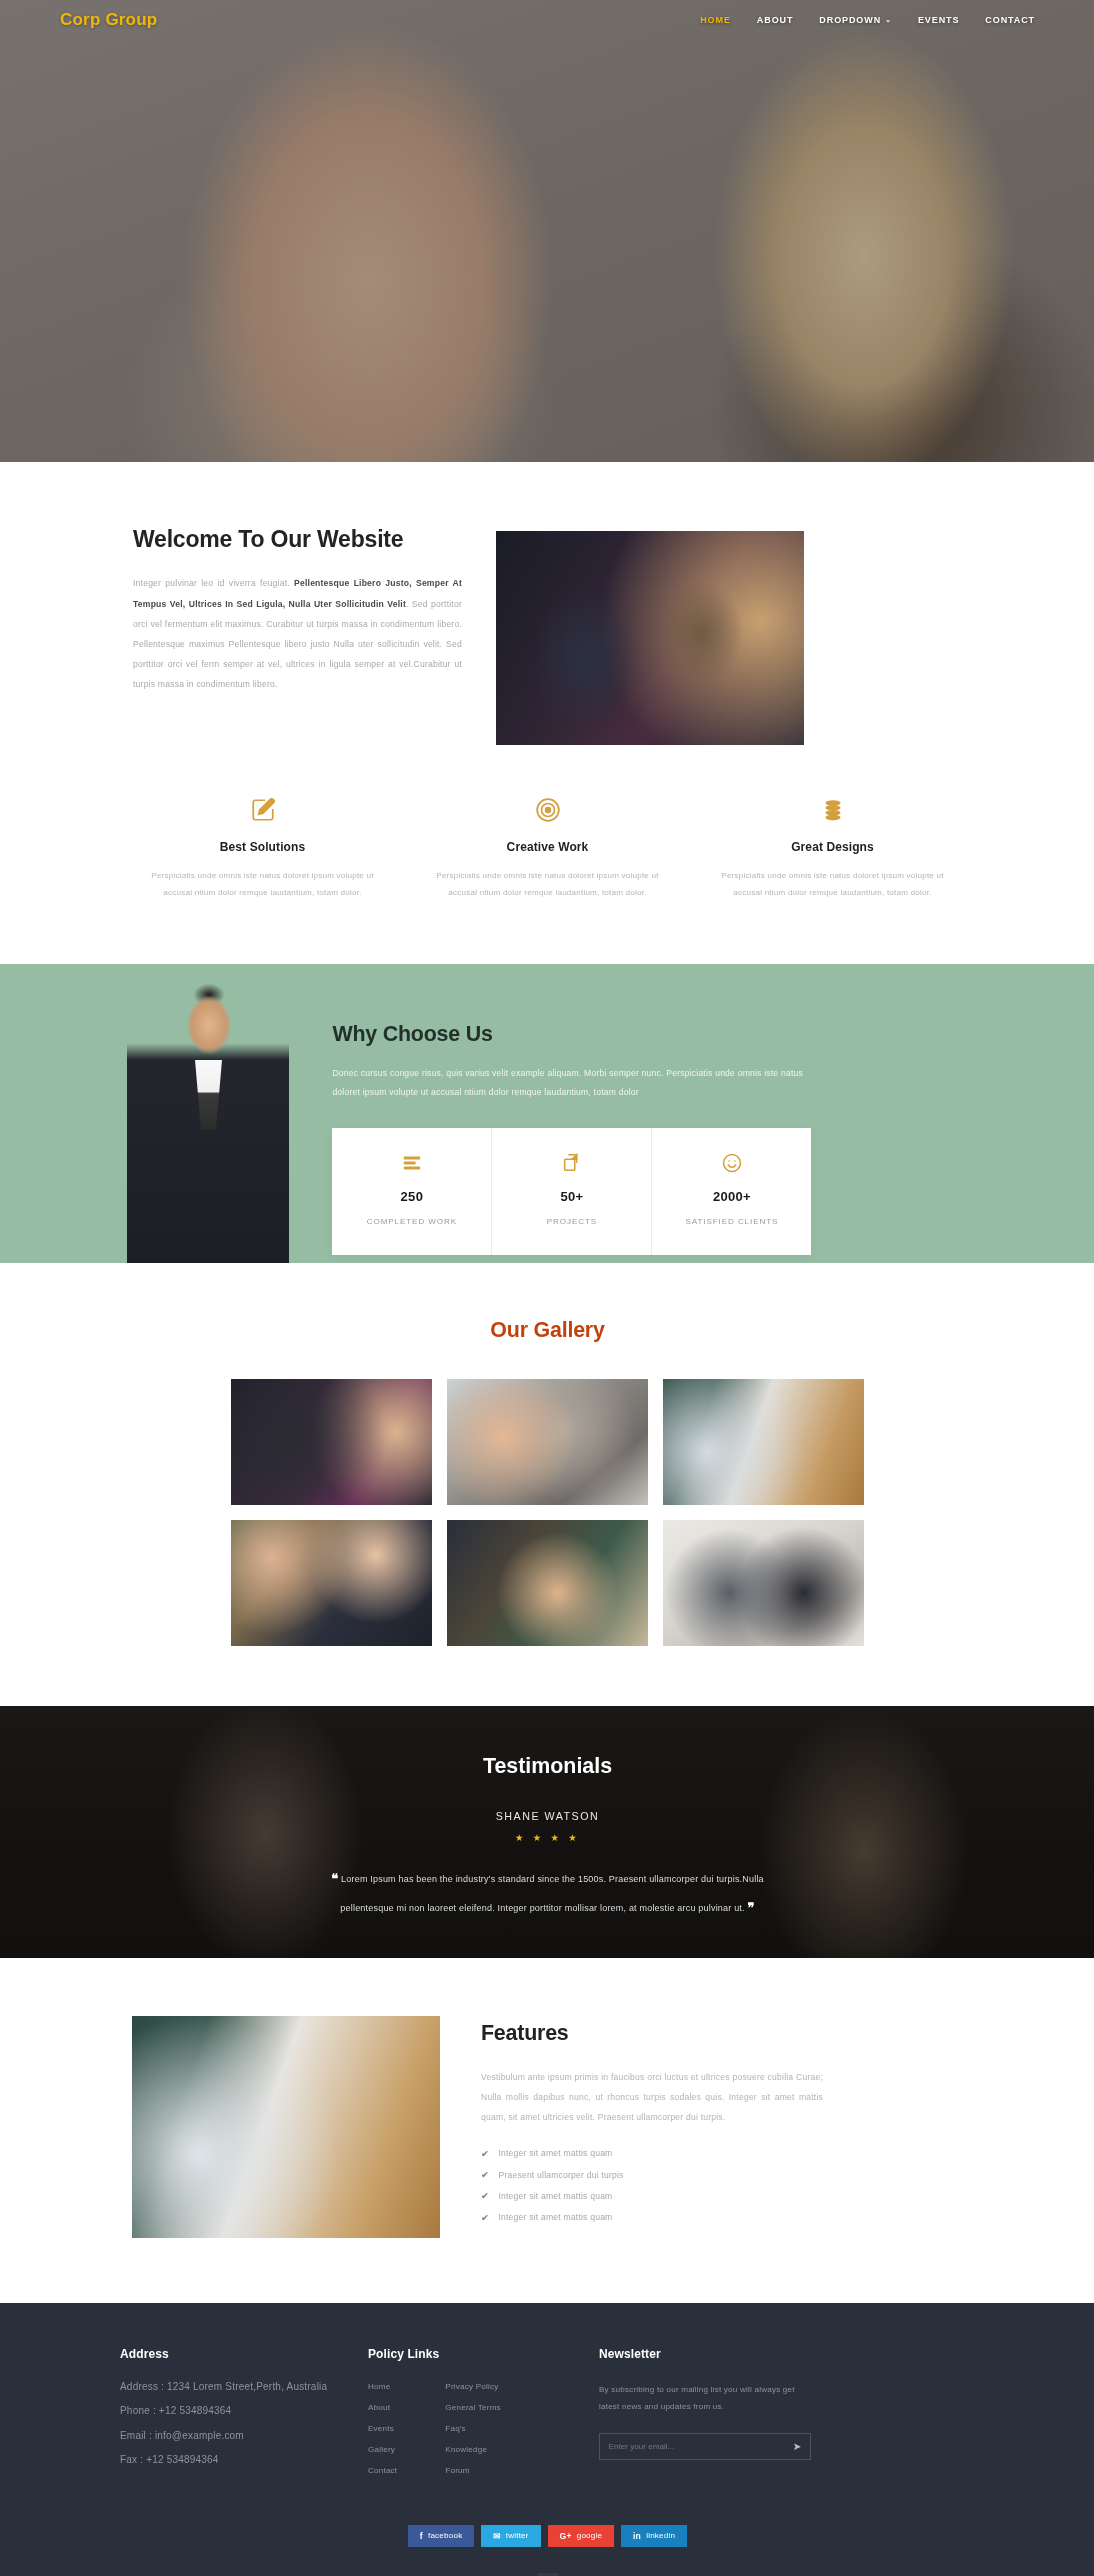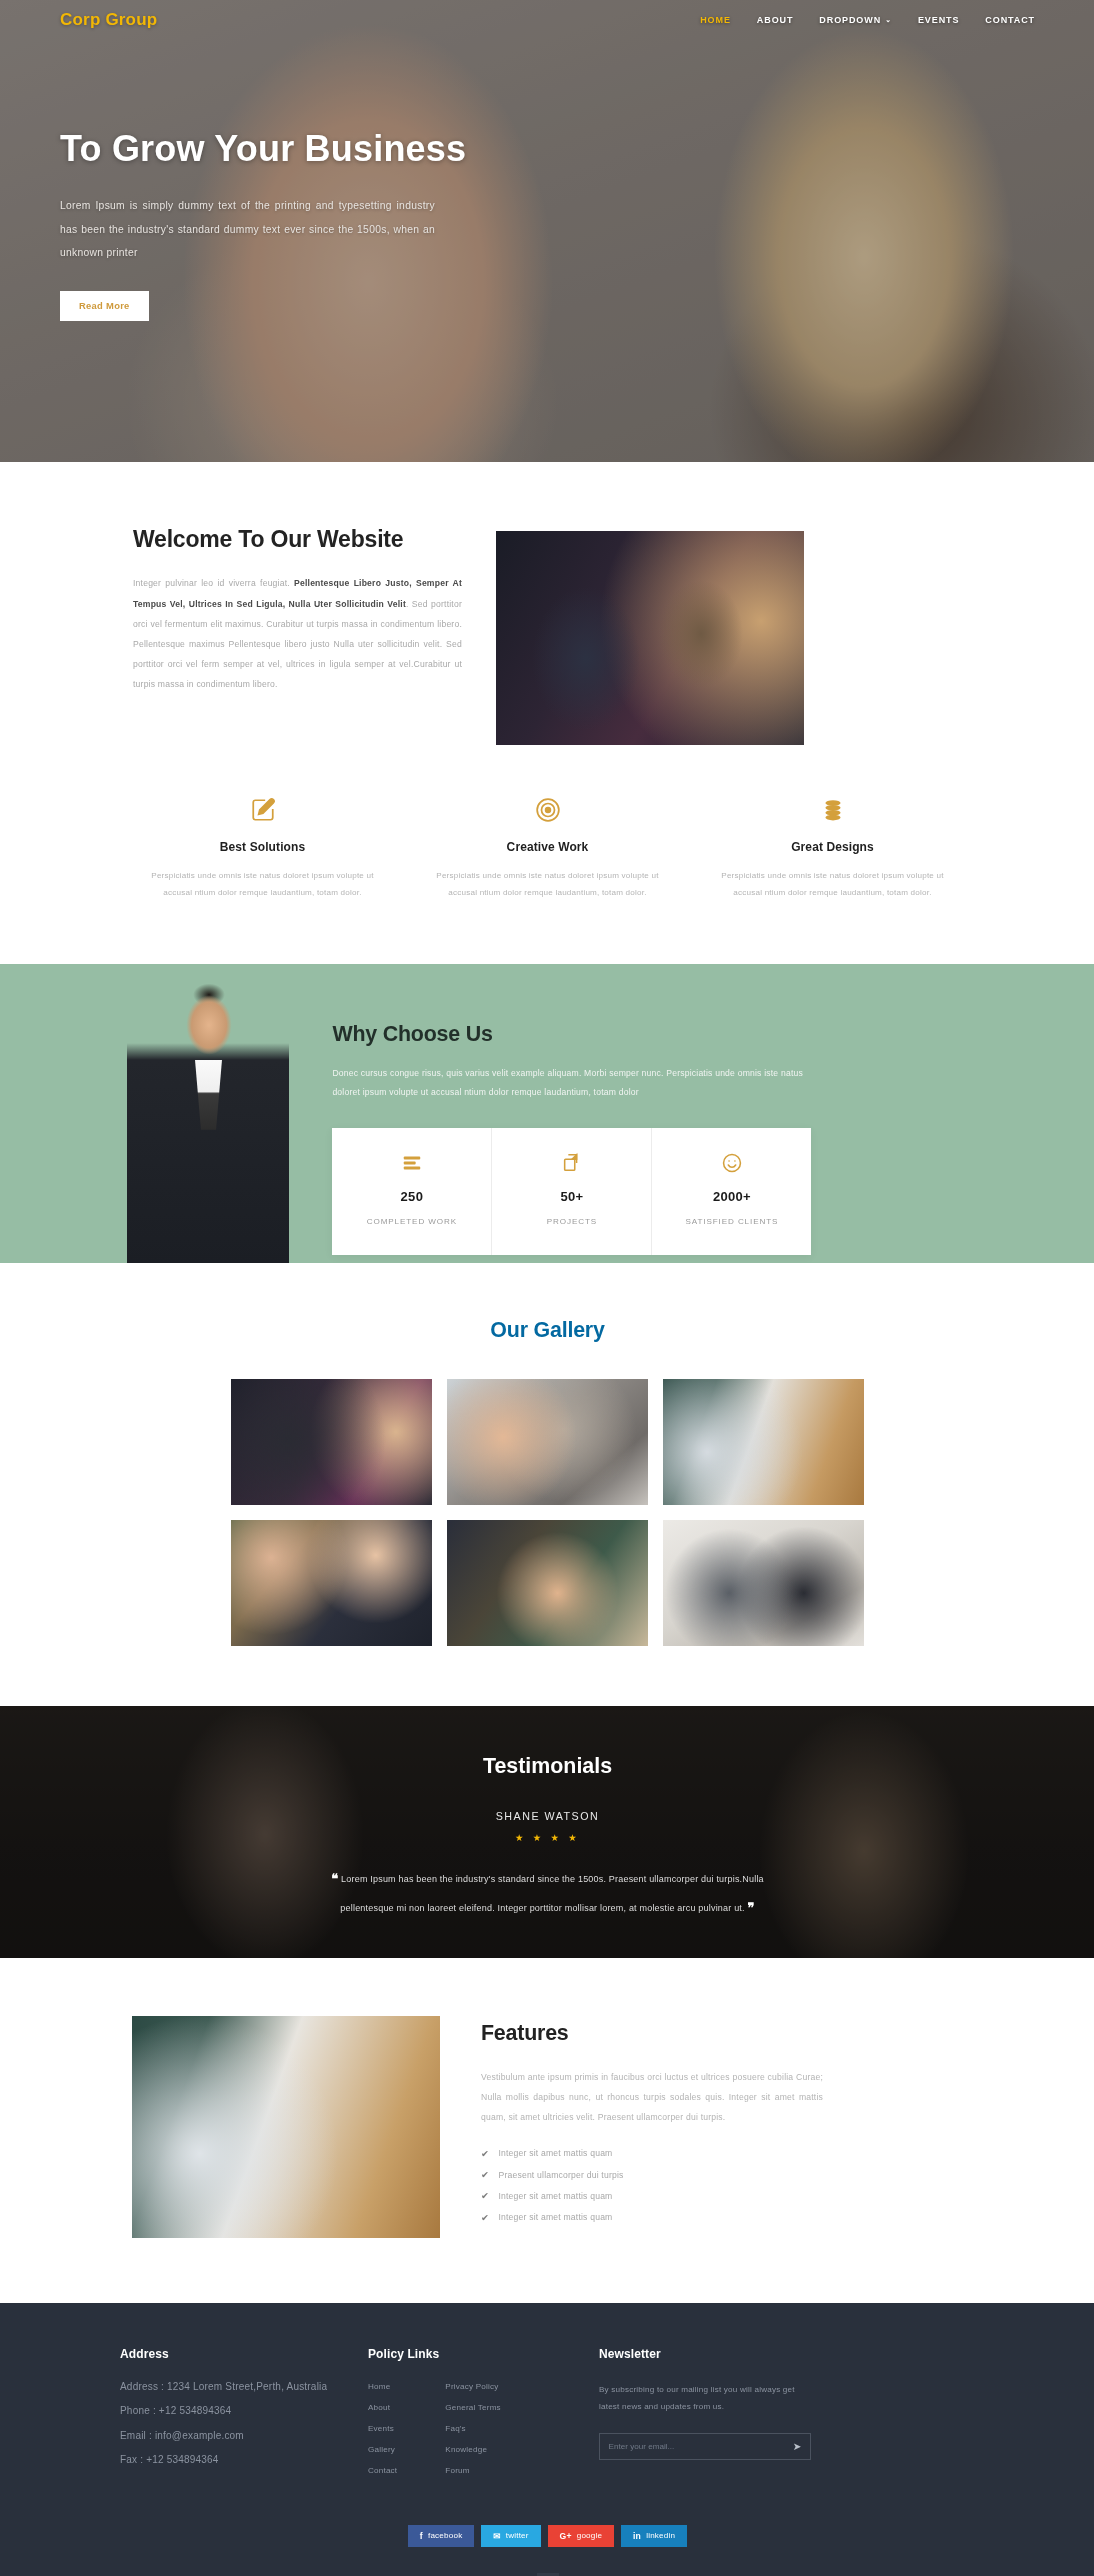--- a/index.html
+++ b/index.html
@@ -118,21 +118,21 @@
     box-shadow:0 1.7px 8.6px rgba(0,0,0,.06);
   }
   .stat { flex:1; text-align:center; padding:22px 8.6px 26px; border-right:0.9px solid #ececec; }
   .stat:last-child { border-right:none; }
   .stat-icon { height:26px; margin-bottom:13.7px; display:flex; align-items:center; justify-content:center; }
   .stat-num { font-size:13px; font-weight:700; color:#1b1b1b; margin-bottom:9.4px; letter-spacing:0.3px; }
   .stat-label { font-size:8.1px; color:#9a9a9a; letter-spacing:0.9px; line-height:1.9; }
 
   
   .gallery { background:#fff; padding:55px 0 60px; }
-  .sec-h { font-size:21.4px; font-weight:700; text-align:center; color:#0369a1; margin-bottom:36px; letter-spacing:-0.2px; }
+  .sec-h { font-size:21.4px; font-weight:700; text-align:center; color:#c2410c; margin-bottom:36px; letter-spacing:-0.2px; }
   .grid { width:633px; margin:0 auto; display:grid; grid-template-columns:repeat(3,1fr); gap:15.4px 14.5px; }
   .g { height:126px; background-size:cover; }
   .g1 { background:
       radial-gradient(circle at 28% 48%, #2a2b33 0%, rgba(40,42,52,0) 62%),
       radial-gradient(circle at 82% 42%, #d9b48e 0%, rgba(200,165,130,0) 48%),
       linear-gradient(120deg,#1d1f2a 0%,#3c2b3e 45%,#6a2f5a 70%,#20222e 100%); }
   .g2 { background:
       radial-gradient(circle at 28% 46%, #e3b896 0%, rgba(210,170,140,0) 46%),
       radial-gradient(circle at 58% 40%, #b0a79c 0%, rgba(175,167,156,0) 52%),
       linear-gradient(140deg,#cdd3d6 0%,#8e8a86 45%,#6f6b68 75%,#c6c2bd 100%); }
@@ -244,25 +244,20 @@
       </div>
       <div class="nav-item">
           <span>EVENTS</span>
         </div>
       <div class="nav-item">
           <span>CONTACT</span>
         </div>
     </nav>
   </div>
 
-  <div class="hero-inner">
-    <h1 class="hero-title">To Grow Your Business</h1>
-    <p class="hero-desc">Lorem Ipsum is simply dummy text of the printing and typesetting industry has been the industry's standard dummy text ever since the 1500s, when an unknown printer</p>
-    <button class="btn-readmore">Read More</button>
-  </div>
 </section>
 
 <section class="welcome">
   <div class="wrap">
     <div class="welcome-row">
       <div class="welcome-left">
         <h2 class="welcome-h">Welcome To Our Website</h2>
         <p class="welcome-p">
           <span>Integer pulvinar leo id viverra feugiat. </span><b>Pellentesque Libero Justo, Semper At Tempus Vel, Ultrices In Sed Ligula, Nulla Uter Sollicitudin Velit</b><span>. Sed porttitor orci vel fermentum elit maximus. Curabitur ut turpis massa in condimentum libero. Pellentesque maximus Pellentesque libero justo Nulla uter sollicitudin velit. Sed porttitor orci vel ferm semper at vel, ultrices in ligula semper at vel.Curabitur ut turpis massa in condimentum libero.</span>
         </p>

